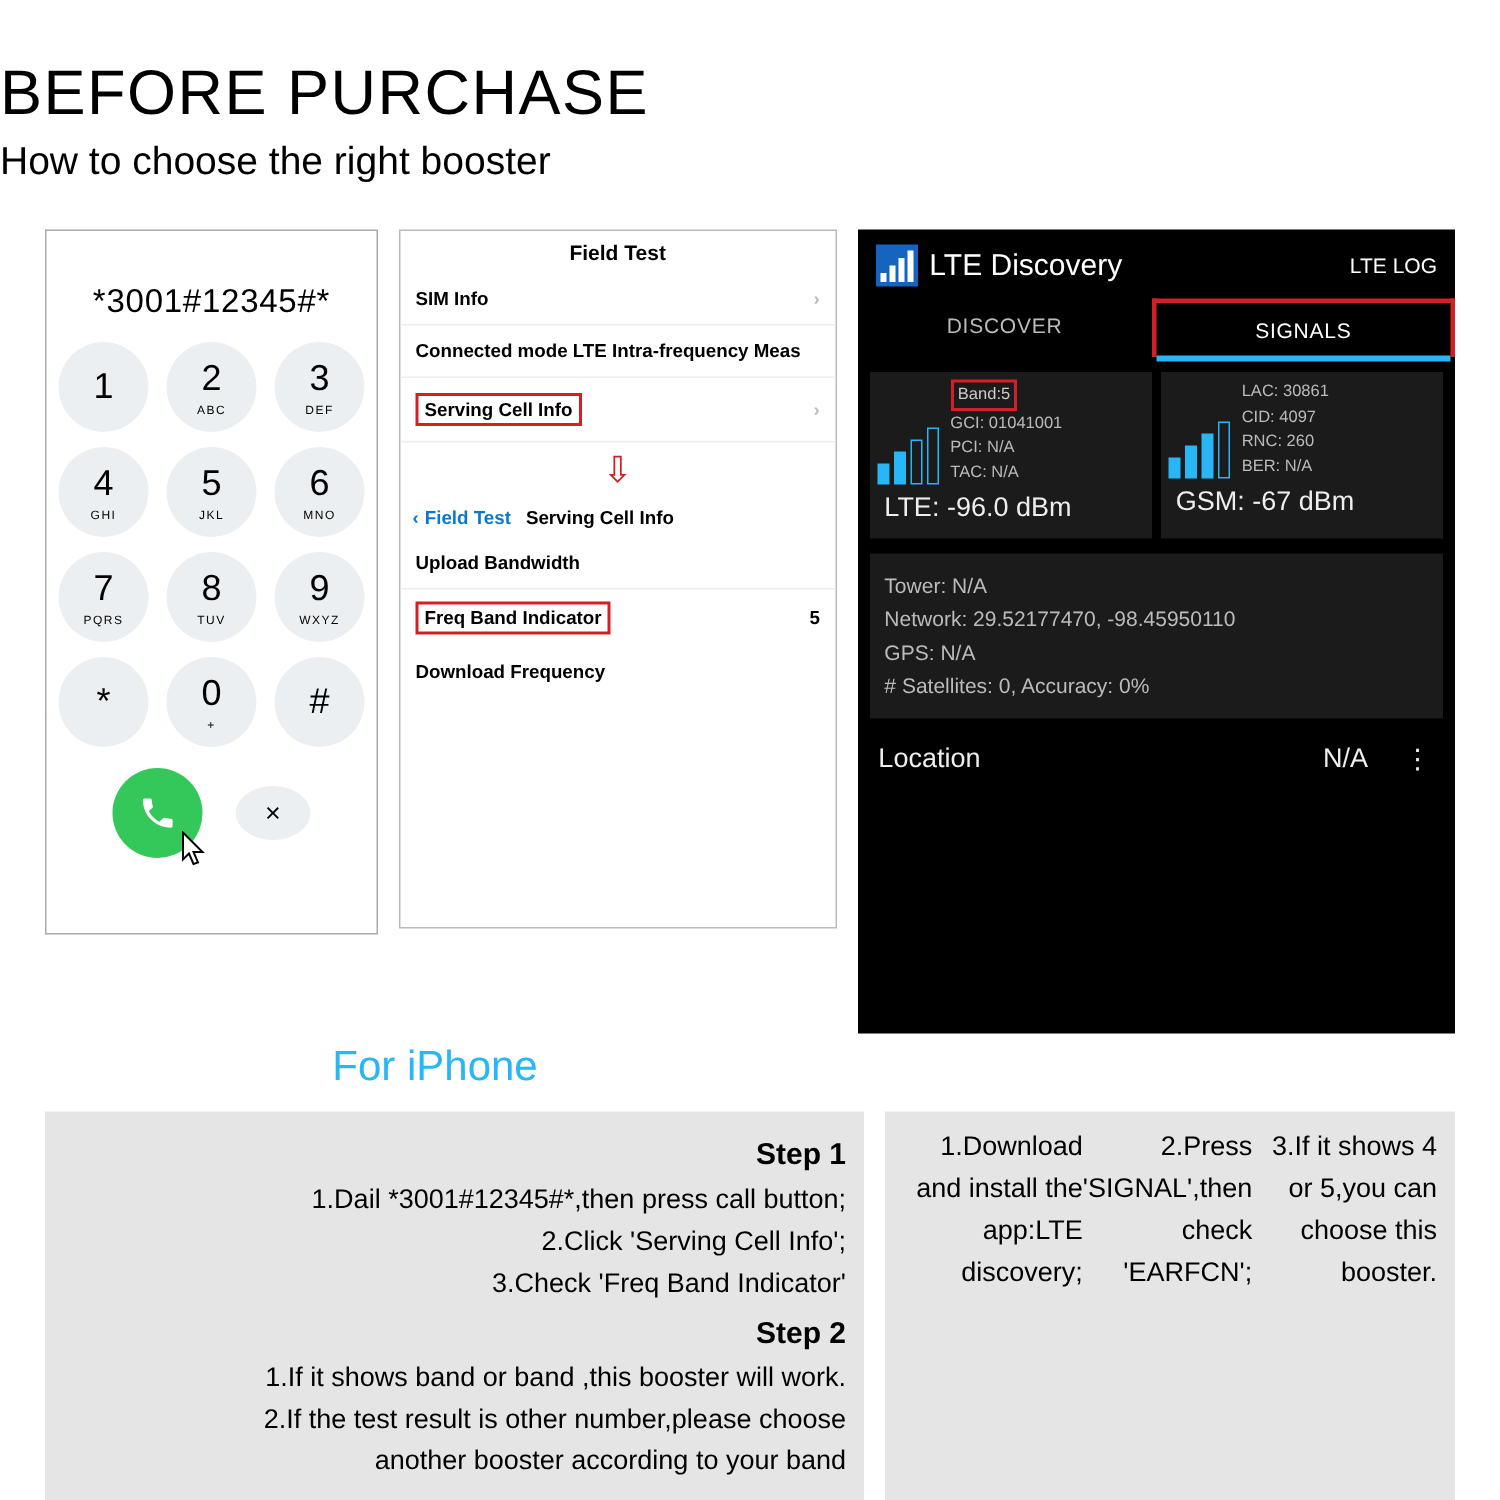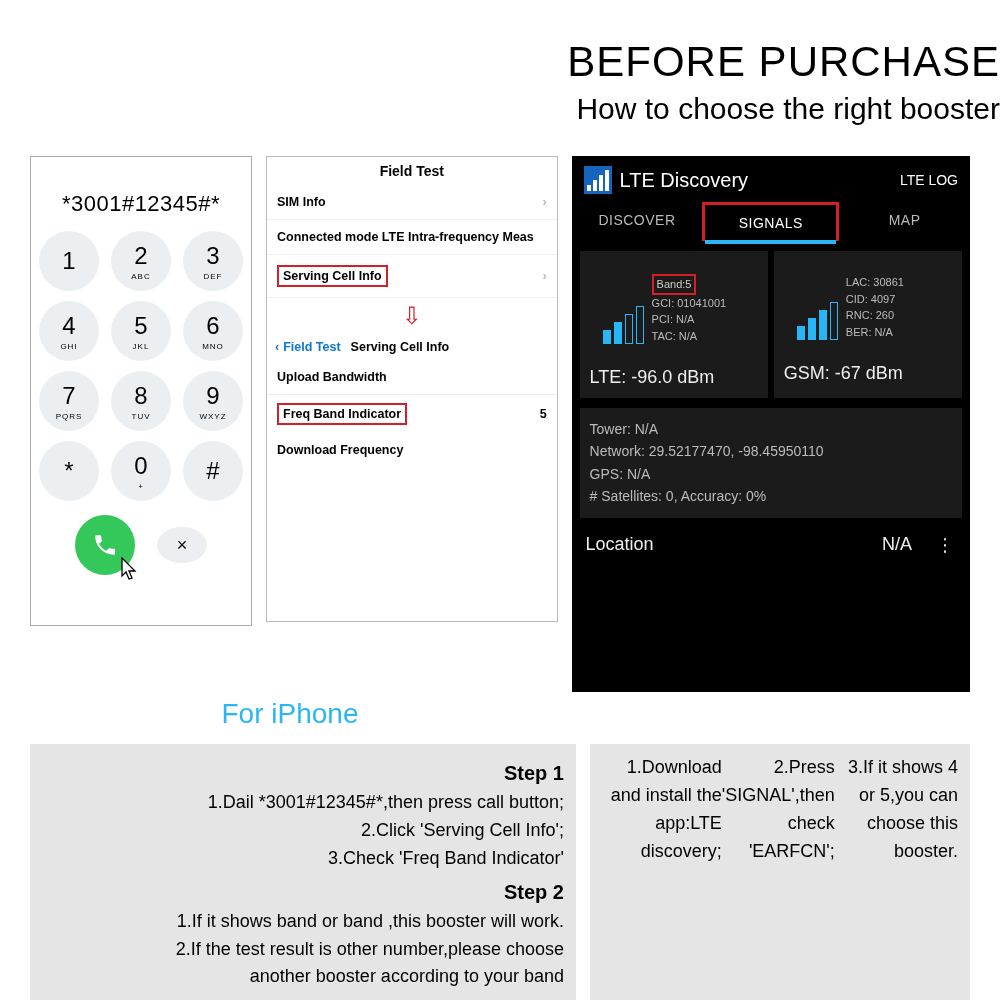--- a/index.html
+++ b/index.html
@@ -1,19 +1,19 @@
 <!DOCTYPE html>
 <html><head>
 <meta charset="utf-8">
 <style>
   * { margin:0; padding:0; box-sizing:border-box; font-family: -apple-system, "Segoe UI", Arial, sans-serif; }
   body { width:1000px; height:1000px; background:#fff; overflow:hidden; }
-  .header { text-align:right; padding:38px 0 20px; }
+  .header { text-align:left; padding:38px 0 20px; }
   .h1 { font-size:42px; font-weight:400; letter-spacing:1px; }
-  .h2 { font-size:30px; font-weight:400; margin-top:6px; }
+  .h2 { font-size:26px; font-weight:400; margin-top:6px; }
 
   .images-row { display:flex; justify-content:center; gap:14px; padding:10px 30px 0; }
   
   .dialer-card { width:226px; height:470px; border:1px solid #aaa; background:#fff; display:flex; flex-direction:column; align-items:center; padding:16px 8px 10px; }
   .dial-display { width:100%; text-align:center; font-size:22px; font-weight:500; margin:18px 0 14px; letter-spacing:0.5px; }
   .key-grid { display:grid; grid-template-columns:repeat(3,60px); grid-template-rows:repeat(4,60px); gap:10px 12px; justify-content:center; }
   .key { width:60px; height:60px; border-radius:50%; background:#eceff1; display:flex; flex-direction:column; align-items:center; justify-content:center; font-size:24px; }
   .key .sub { font-size:8px; letter-spacing:1px; margin-top:2px; }
   .act-row { display:flex; align-items:center; justify-content:center; gap:22px; margin-top:14px; }
   .call { width:60px; height:60px; border-radius:50%; background:#34c759; display:flex; align-items:center; justify-content:center; position:relative; }
@@ -40,21 +40,21 @@
   .and-header .left { display:flex; align-items:center; gap:8px; }
   .bars-icon { width:28px; height:28px; background:#1565c0; display:flex; align-items:flex-end; justify-content:center; gap:2px; padding:3px; }
   .bars-icon span { width:4px; background:#fff; }
   .and-title { font-size:20px; font-weight:400; color:#fff; }
   .and-right { font-size:14px; color:#fff; }
   .and-tabs { display:flex; background:#000; }
   .and-tab { flex:1; text-align:center; padding:10px 0; font-size:14px; color:#bbb; letter-spacing:0.5px; }
   .and-tab.active { color:#fff; border:3px solid #d32027; border-bottom:none; position:relative; }
   .and-tab.active::after { content:""; position:absolute; left:0; right:0; bottom:-3px; height:4px; background:#29b6f6; }
   .sig-row { display:flex; gap:6px; padding:10px 8px 6px; }
-  .sig-card { flex:1; background:#1b1b1b; padding:23px; display:flex; gap:8px; }
+  .sig-card { flex:1; background:#1b1b1b; padding:5px; display:flex; gap:8px; }
   .sig-bars { display:flex; align-items:flex-end; gap:3px; }
   .sig-bars span { width:8px; background:#29b6f6; }
   .sig-info { font-size:11px; color:#bbb; line-height:1.5; }
   .band-box { border:2px solid #d32027; padding:0 3px; display:inline-block; color:#ccc; }
   .info-block { background:#1b1b1b; margin:4px 8px; padding:10px 10px; font-size:14px; color:#bbb; line-height:1.6; }
   .loc-row { display:flex; justify-content:space-between; align-items:center; padding:12px 14px; font-size:18px; color:#eee; }
 
   .platform-row { display:flex; margin-top:6px; }
   .platform-label { font-size:28px; color:#29b6f6; font-weight:400; text-align:center;}
   .pl-iphone { width:58%; }
@@ -181,21 +181,20 @@
             <span style="height:16px"></span>
             <span style="height:21px"></span>
         </div>
         <span class="and-title">LTE Discovery</span>
       </div>
       <span class="and-right">LTE LOG</span>
     </div>
     <div class="and-tabs">
       <div class="and-tab">DISCOVER</div>
       <div class="and-tab active">SIGNALS</div>
-      <div class="and-tab">MAP</div>
     </div>
     <div class="sig-row">
       <div style="flex:1;background:#1b1b1b;">
         <div class="sig-card">
           <div class="sig-bars">
             <span style="height:14px"></span>
               <span style="height:22px"></span>
               <span style="height:30px;background:transparent;border:1px solid #29b6f6;"></span>
               <span style="height:38px;background:transparent;border:1px solid #29b6f6;"></span>
           </div>

